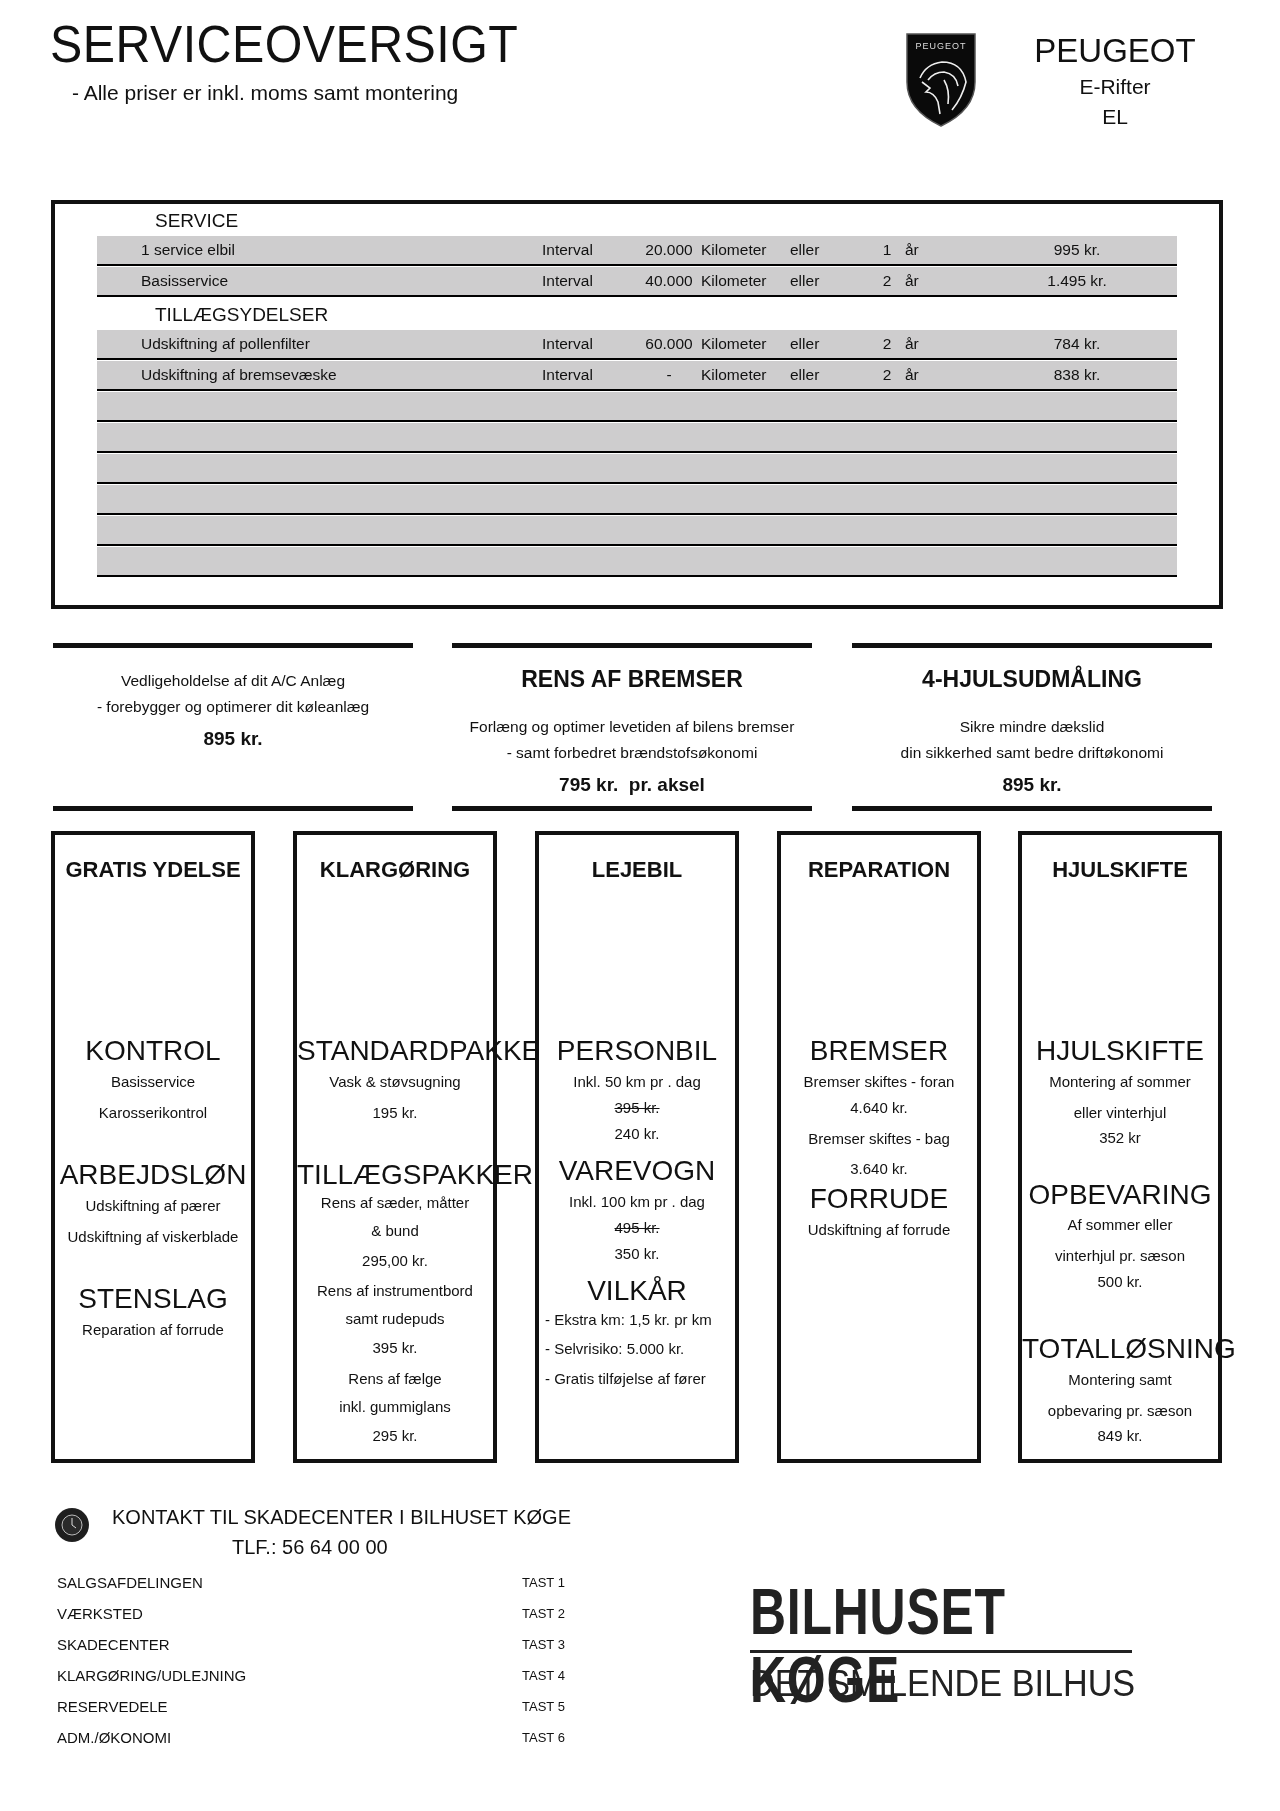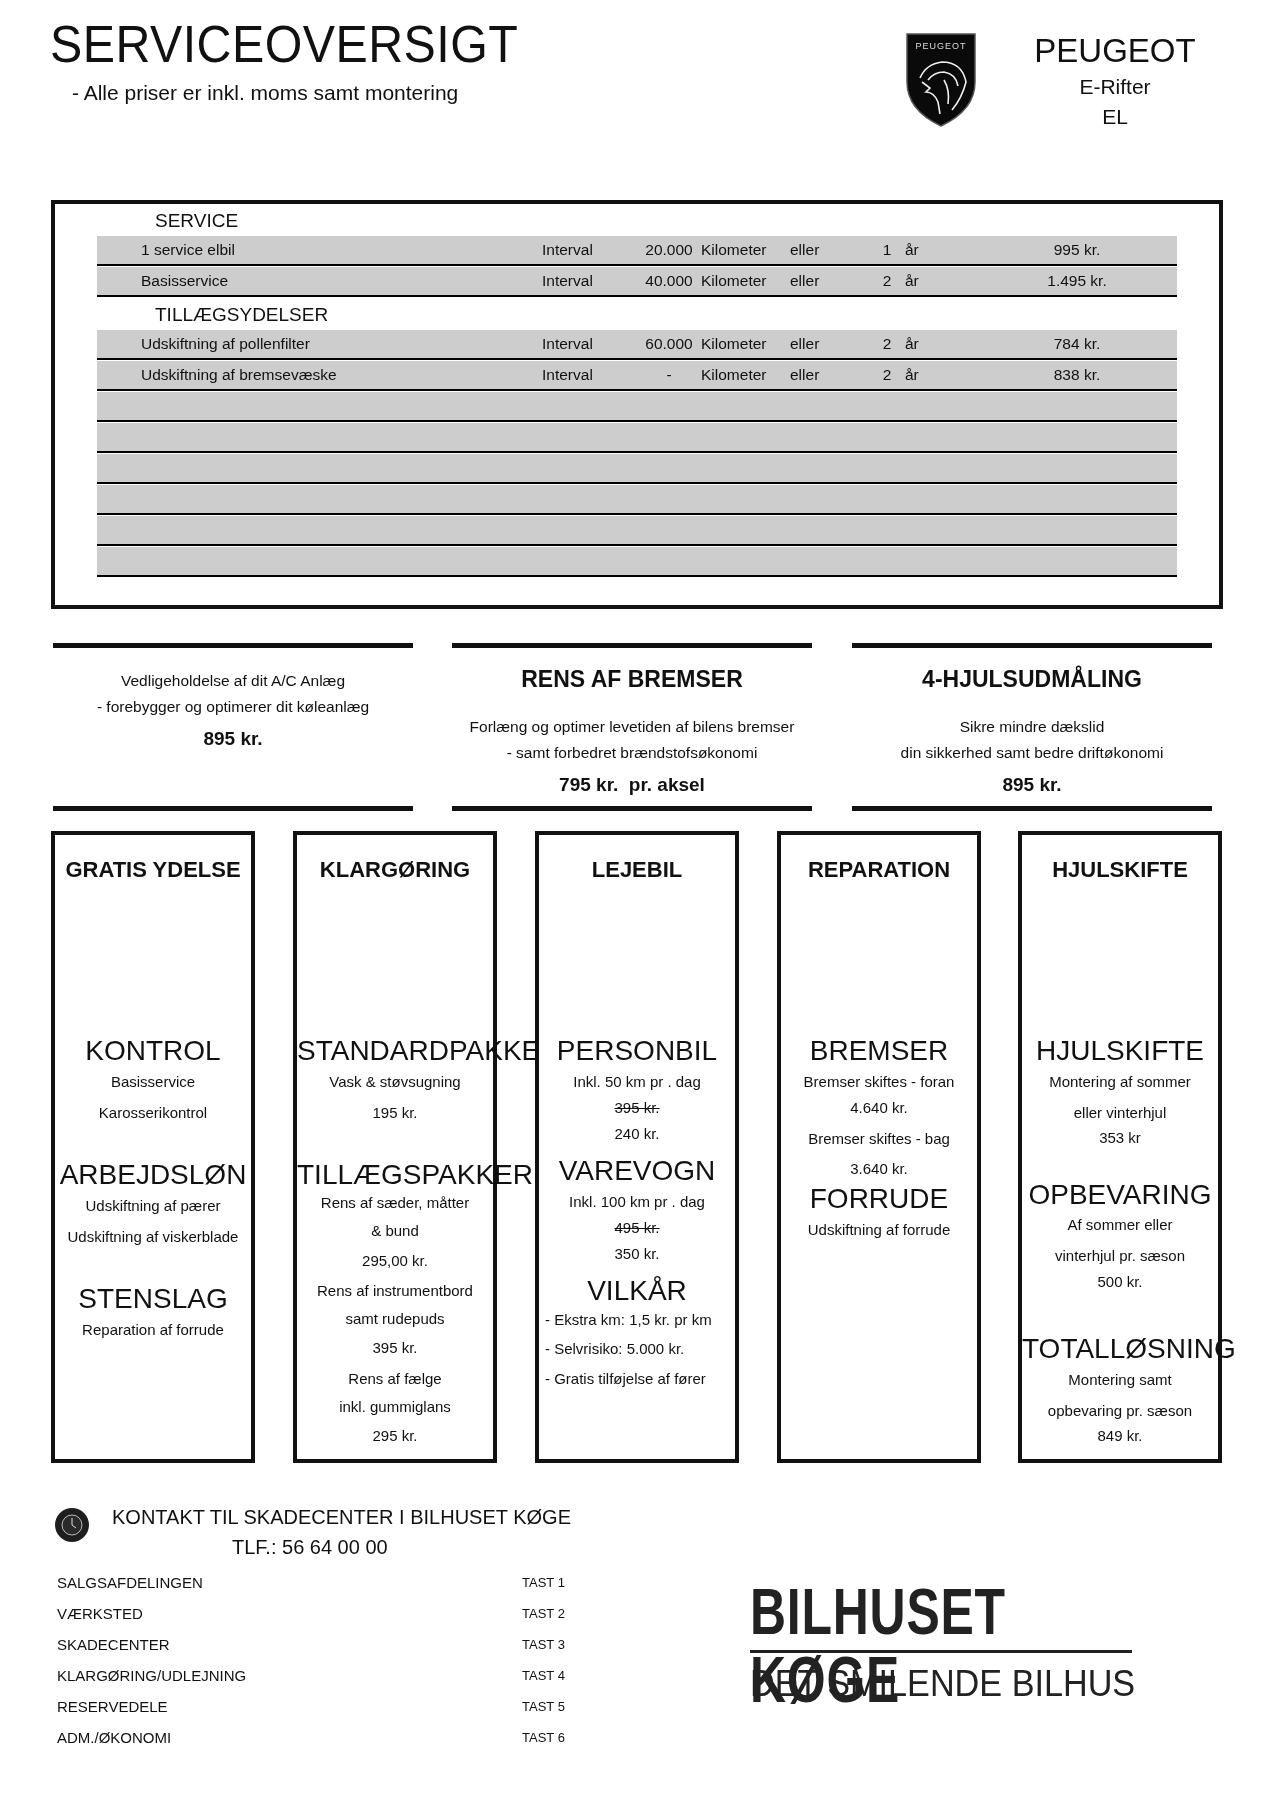--- a/index.html
+++ b/index.html
@@ -212,21 +212,21 @@
     <div class="ln" style="line-height:32px;">Udskiftning af forrude</div>
   </div>
 </div>
 
 <div class="col" style="left:1018px;">
   <div class="hd">HJULSKIFTE</div>
   <div class="items" style="top:195px;">
     <div class="sh">HJULSKIFTE</div>
     <div class="ln" style="line-height:32px;">Montering af sommer</div>
     <div class="ln" style="line-height:30px;">eller vinterhjul</div>
-    <div class="ln" style="line-height:20px;">353 kr</div>
+    <div class="ln" style="line-height:20px;">352 kr</div>
     <div class="gap"></div>
     <div class="sh">OPBEVARING</div>
     <div class="ln" style="line-height:30px;">Af sommer eller</div>
     <div class="ln" style="line-height:32px;">vinterhjul pr. sæson</div>
     <div class="ln" style="line-height:20px;">500 kr.</div>
     <div class="gap" style="height:36px;"></div>
     <div class="sh">TOTALLØSNING</div>
     <div class="ln" style="line-height:32px;">Montering samt</div>
     <div class="ln" style="line-height:30px;">opbevaring pr. sæson</div>
     <div class="ln" style="line-height:20px;">849 kr.</div>

